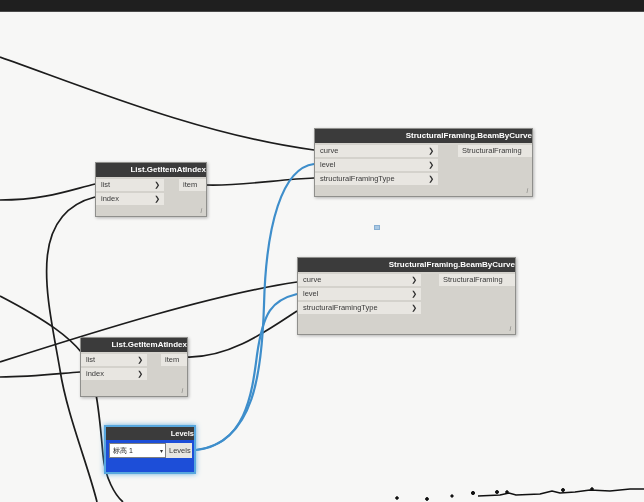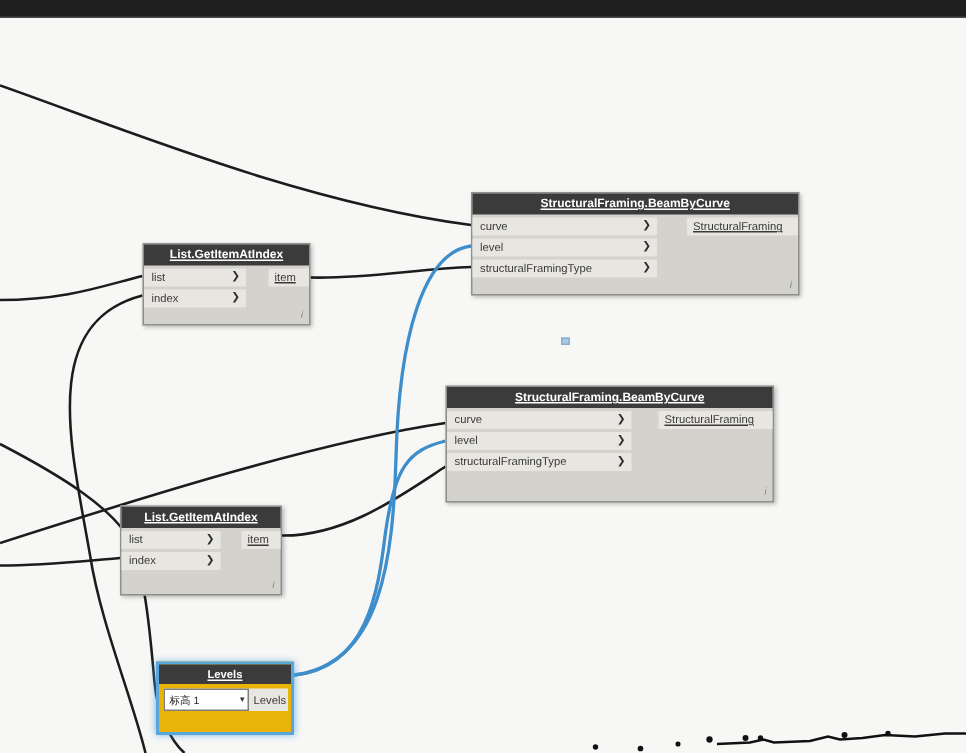--- a/index.html
+++ b/index.html
@@ -17,42 +17,42 @@
   .wire-black{fill:none;stroke:#1c1c1c;stroke-width:1.7;}
   .wire-blue{fill:none;stroke:#3E8ECB;stroke-width:2.2;}
   .ink{stroke:#111;fill:#111;}
 
   .node{
     position:absolute;background:#d4d2cc;border:1px solid #8f8f8c;
     box-shadow:1px 1px 3px rgba(0,0,0,0.28);z-index:2;box-sizing:border-box;
   }
   .hdr{
     position:absolute;left:0;top:0;right:0;height:14px;background:#3b3b3b;
-    color:#ffffff;font-size:8px;font-weight:bold;text-align:center;
-    line-height:14px;white-space:nowrap;overflow:hidden;text-decoration:underline;
+    color:#ffffff;font-size:8px;font-weight:bold;text-align:right;
+    line-height:14px;white-space:nowrap;overflow:hidden;
   }
   .inrow{
     position:absolute;left:0;height:12px;background:#e8e6e1;
     font-size:7.5px;line-height:12px;color:#3a3a3a;
     display:flex;justify-content:space-between;align-items:center;
     padding:0 4px 0 5px;box-sizing:border-box;gap:16px;
   }
   .parrow{font-size:7px;font-weight:bold;color:#2f2f2f;line-height:12px;}
   .outrow{
     position:absolute;right:0;height:12px;background:#e8e6e1;
     font-size:7.5px;line-height:12px;color:#3a3a3a;
-    padding:0 3px 0 4px;box-sizing:border-box;white-space:nowrap;overflow:hidden;text-decoration:underline;
+    padding:0 3px 0 4px;box-sizing:border-box;white-space:nowrap;overflow:hidden;
   }
   .info{
     position:absolute;right:4px;bottom:1px;color:#8a8a86;
     font-size:7px;font-style:italic;line-height:8px;
   }
   .levels-node{
-    position:absolute;background:#eab308;border:2px solid #57A7DE;
-    box-shadow:0 0 5px rgba(77,160,219,0.85);z-index:3;box-sizing:content-box;margin-top:16px;
+    position:absolute;background:#1d4ed8;border:2px solid #57A7DE;
+    box-shadow:0 0 5px rgba(77,160,219,0.85);z-index:3;box-sizing:content-box;
   }
   .levels-node .hdr{height:13px;line-height:13px;font-size:7.5px;}
   .dd{
     position:absolute;left:3px;top:16px;width:57px;height:15px;
     background:#ffffff;border:1px solid #7f7f7f;box-sizing:border-box;
     display:flex;justify-content:space-between;align-items:center;
     padding:0 2px 0 3px;font-size:7px;color:#222;overflow:hidden;white-space:nowrap;
   }
   .ddcaret{font-size:6px;color:#333;}
   .levelsout{

